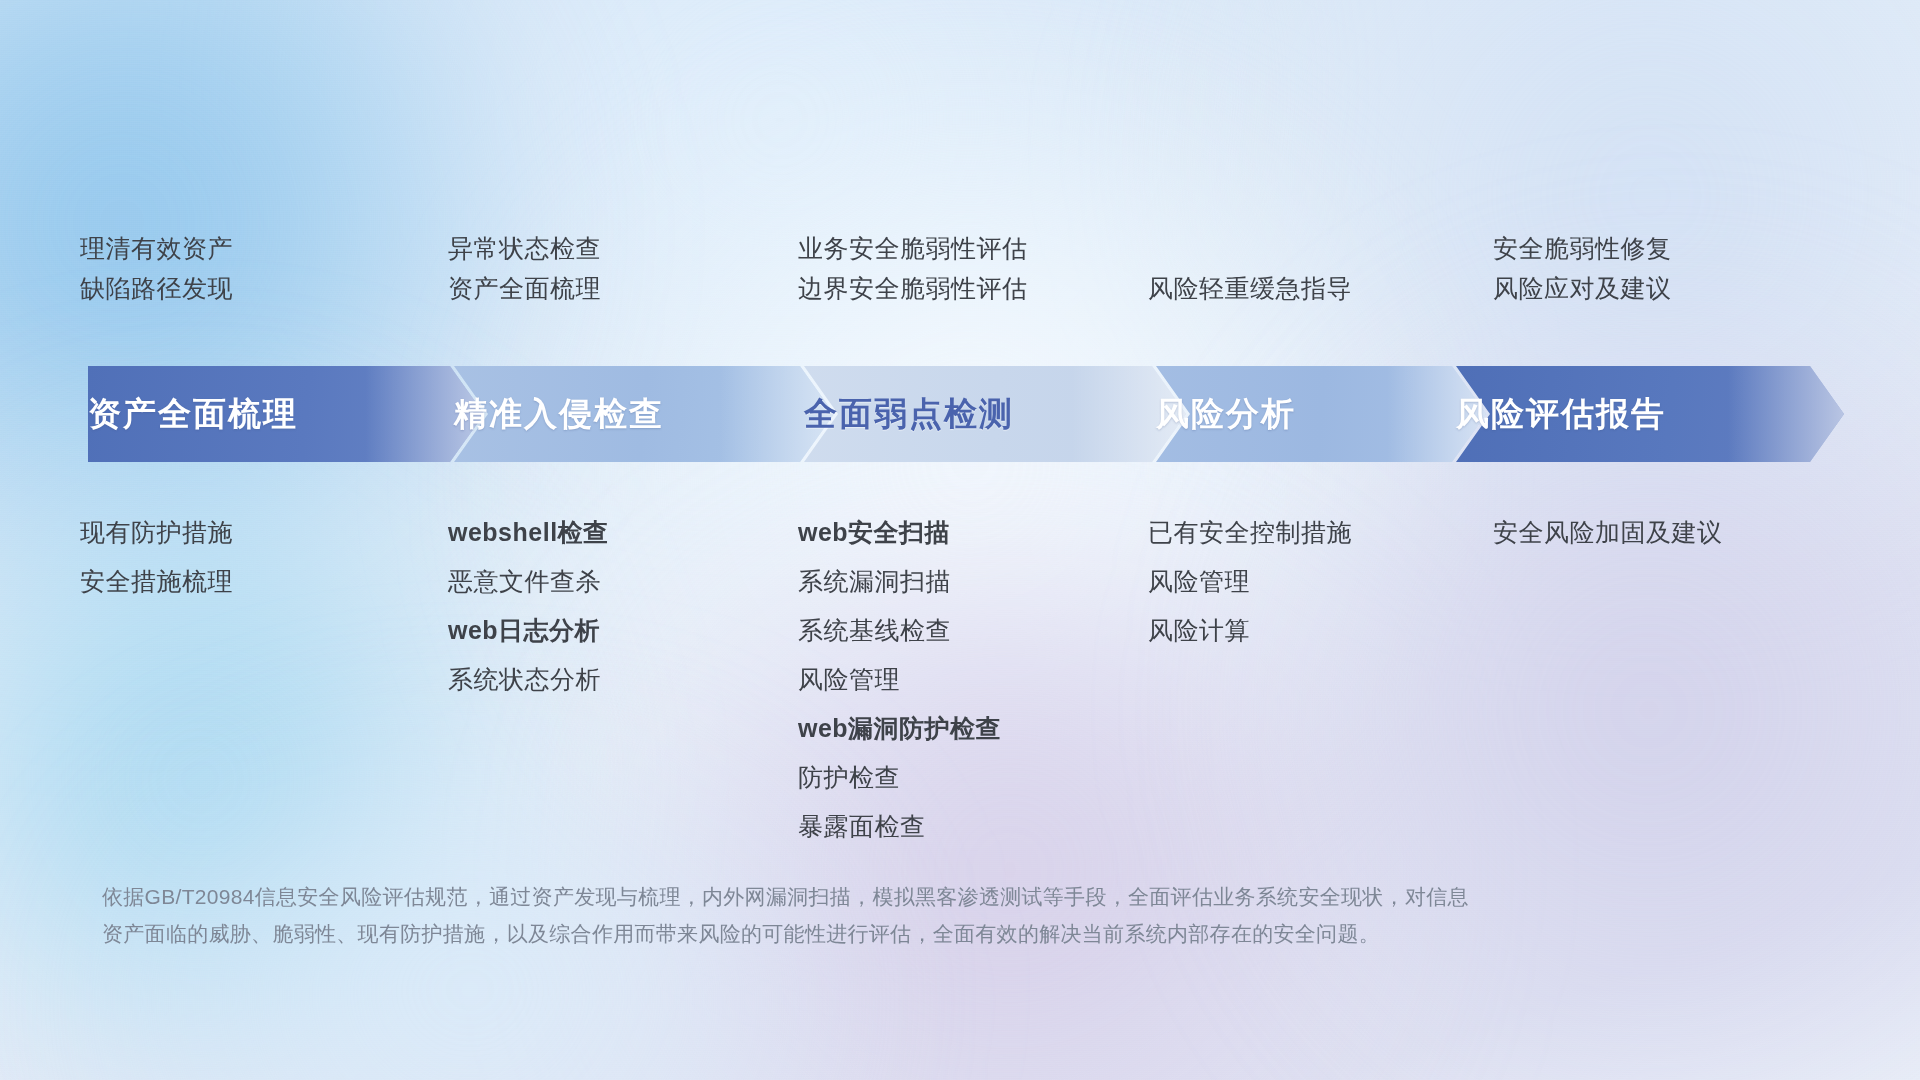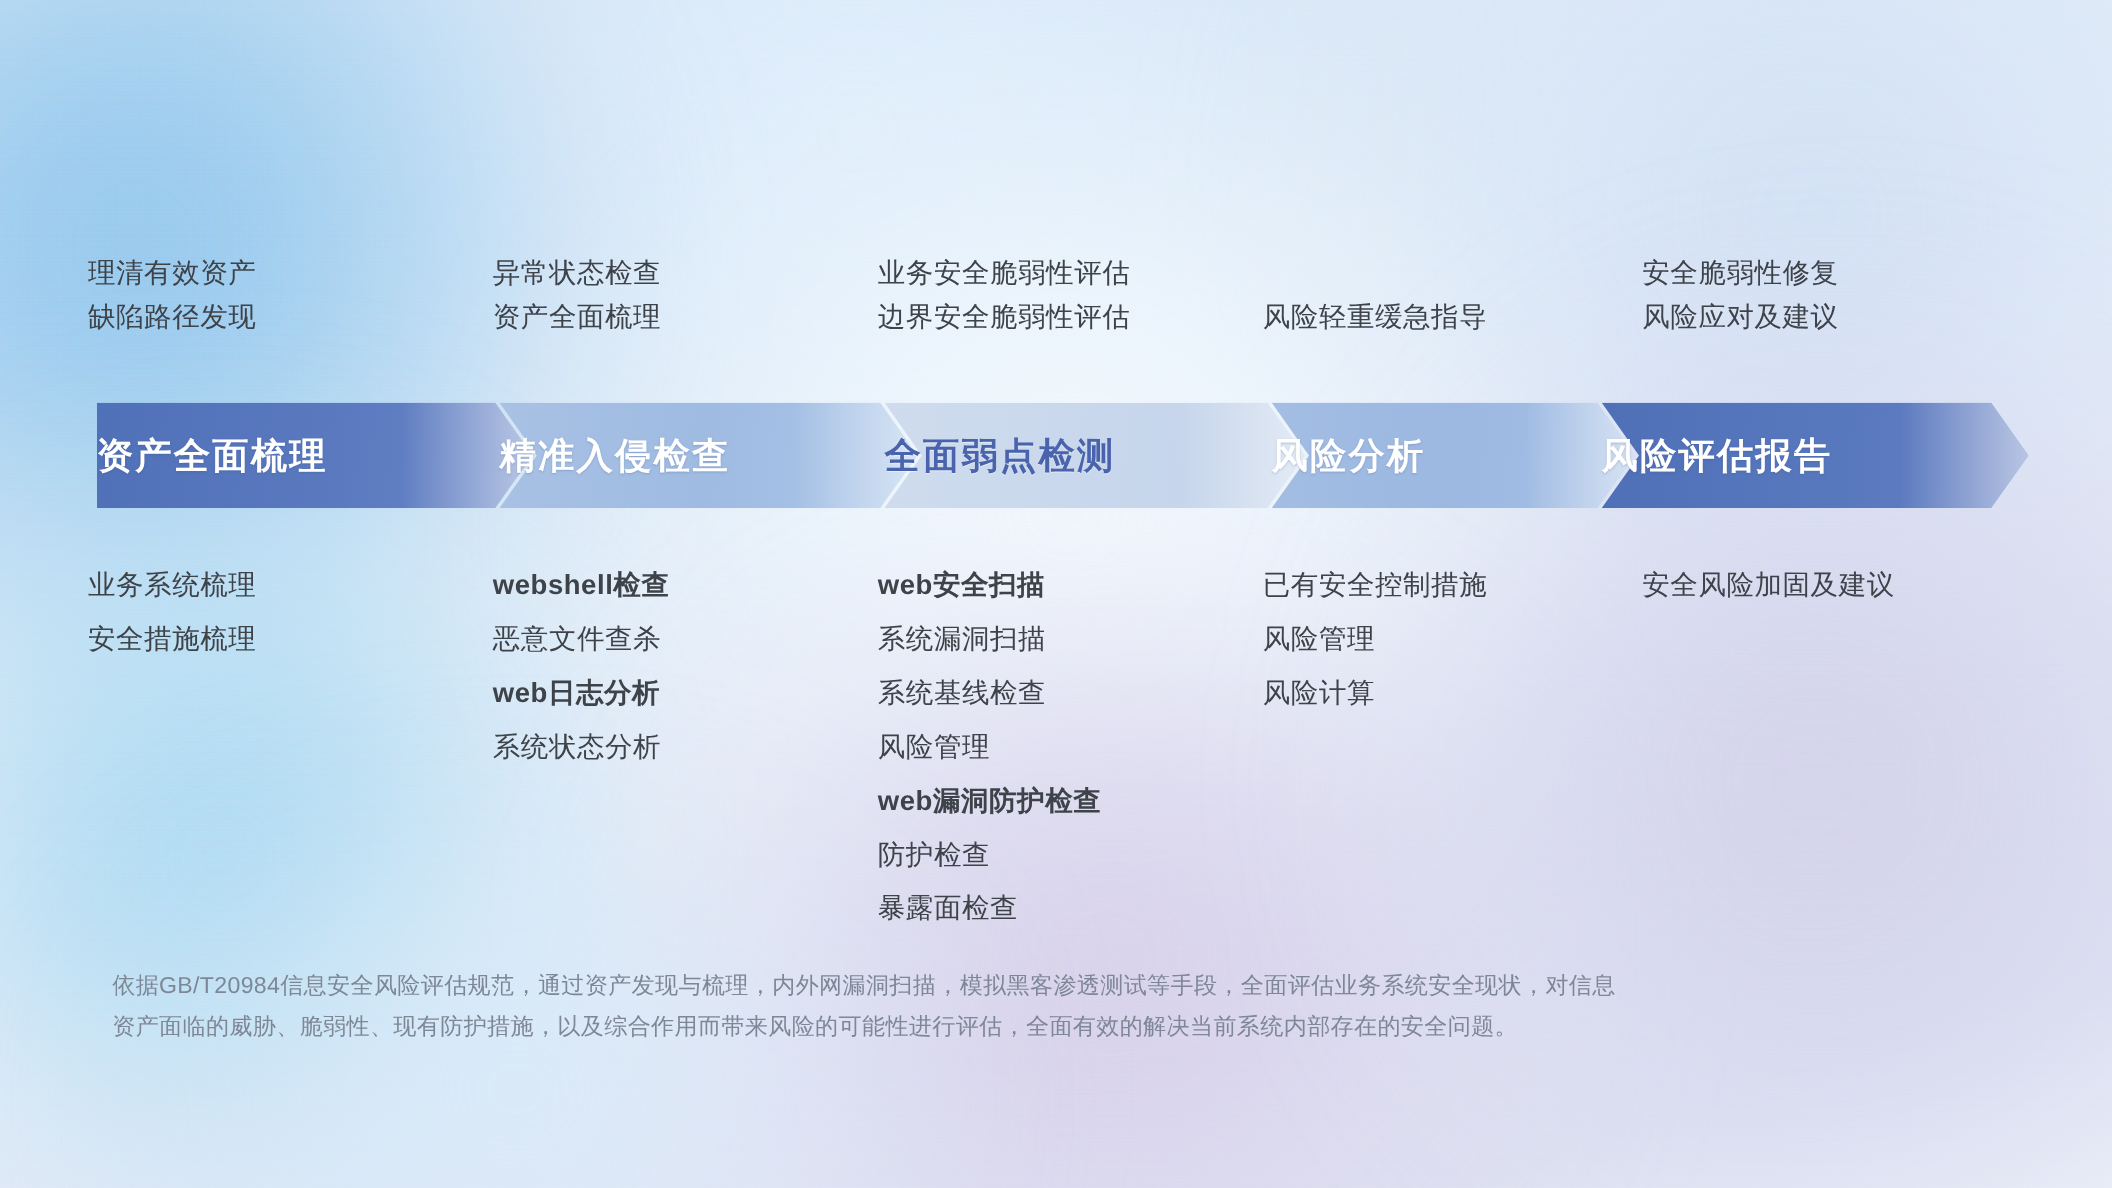--- a/index.html
+++ b/index.html
@@ -247,21 +247,21 @@
       </div>
       <div class="arrow a5" style="width:388px">
         <div class="body"></div>
         <div class="edge"></div>
         <div class="label">风险评估报告</div>
       </div>
     </div>
 
     <div class="bot-row">
       <div class="col c1">
-        <div class="bcap">业务系统梳理</div>
+        <div class="bcap">现有防护措施</div>
         <div class="bcap">安全措施梳理</div>
       </div>
       <div class="col c2">
         <div class="bcap" style="font-weight:bold">webshell检查</div>
         <div class="bcap">恶意文件查杀</div>
         <div class="bcap" style="font-weight:bold">web日志分析</div>
         <div class="bcap">系统状态分析</div>
       </div>
       <div class="col c3">
         <div class="bcap" style="font-weight:bold">web安全扫描</div>

